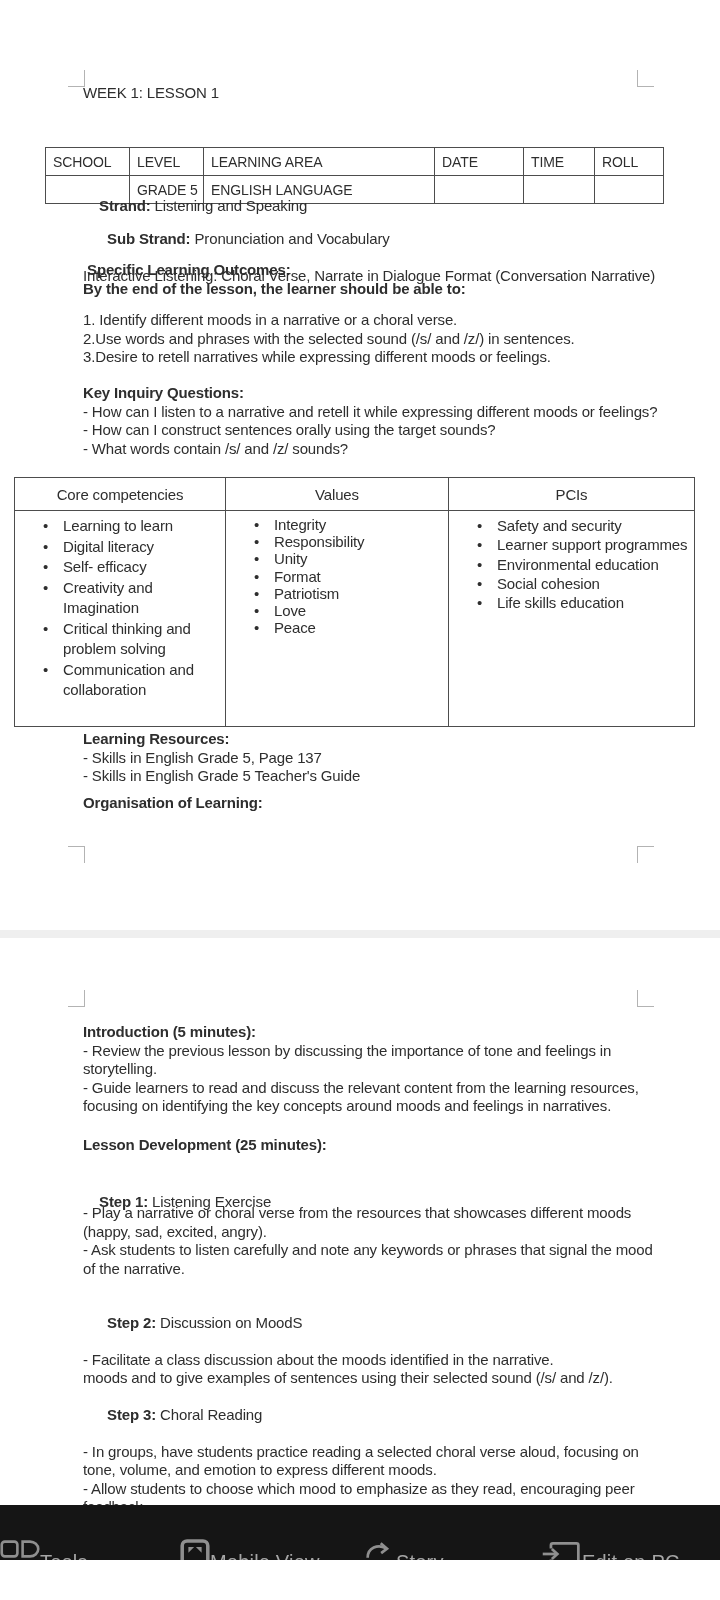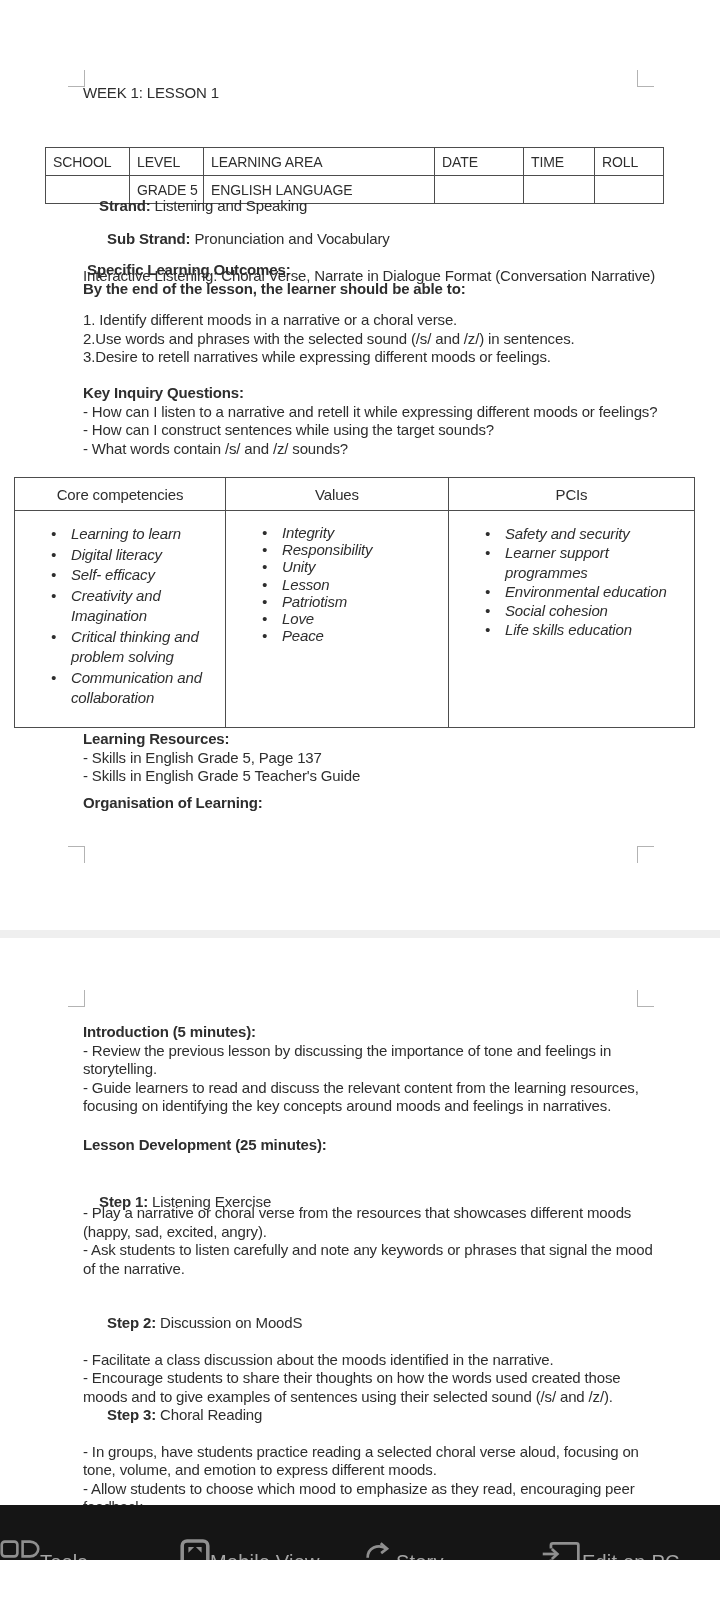--- a/index.html
+++ b/index.html
@@ -26,21 +26,21 @@
   .t1 td{
     border:1px solid #4d4d4d;height:27px;font-size:14px;letter-spacing:-0.1px;
     padding:0 7px;vertical-align:middle;white-space:nowrap;overflow:hidden;
   }
 
   
   .t2{width:680px;table-layout:fixed;}
   .t2 td{border:1px solid #4d4d4d;font-size:15px;letter-spacing:-0.15px;}
   .t2 .hd{height:30px;text-align:center;vertical-align:middle;margin-top:8px;}
   .t2 .bd{vertical-align:top;padding:5px 4px 10px 0;height:200px;}
-  .t2 ul{margin:8px;padding:0 0 0 48px;list-style:none;font-style:italic;}
+  .t2 ul{margin:0;padding:0 0 0 48px;list-style:none;}
   .t2 li{position:relative;}
   .t2 li::before{content:"\2022";position:absolute;left:-20px;top:0;}
   .lh1 li{line-height:20.5px;}
   .lh2 li{line-height:17.2px;}
   .lh3 li{line-height:19.3px;}
 
   .page-gap{position:absolute;left:0;top:930px;width:720px;height:8px;background:#efefef;}
 
   
   .toolbar{
@@ -111,21 +111,21 @@
   </div>
   <div class="abs" style="left:83px;top:311px">
     <div class="doc-line">1. Identify different moods in a narrative or a choral verse.</div>
     <div class="doc-line">2.Use words and phrases with the selected sound (/s/ and /z/) in sentences.</div>
     <div class="doc-line">3.Desire to retell narratives while expressing different moods or feelings.</div>
   </div>
 
   <div class="abs" style="left:83px;top:384px">
     <div class="doc-line b">Key Inquiry Questions:</div>
     <div class="doc-line">- How can I listen to a narrative and retell it while expressing different moods or feelings?</div>
-    <div class="doc-line">- How can I construct sentences while using the target sounds?</div>
+    <div class="doc-line">- How can I construct sentences orally using the target sounds?</div>
     <div class="doc-line">- What words contain /s/ and /z/ sounds?</div>
   </div>
 
   <table class="t2 abs" style="left:14px;top:477px">
     <colgroup>
         <col style="width:211px">
         <col style="width:223px">
         <col style="width:246px">
       </colgroup>
     <tbody>
@@ -143,21 +143,21 @@
             <li>Creativity and Imagination</li>
             <li>Critical thinking and problem solving</li>
             <li>Communication and collaboration</li>
           </ul>
         </td>
         <td class="bd">
           <ul class="lh2">
             <li>Integrity</li>
             <li>Responsibility</li>
             <li>Unity</li>
-            <li>Lesson</li>
+            <li>Format</li>
             <li>Patriotism</li>
             <li>Love</li>
             <li>Peace</li>
           </ul>
         </td>
         <td class="bd">
           <ul class="lh3">
             <li>Safety and security</li>
             <li>Learner support programmes</li>
             <li>Environmental education</li>
@@ -203,21 +203,20 @@
     <div class="doc-line">(happy, sad, excited, angry).</div>
     <div class="doc-line">- Ask students to listen carefully and note any keywords or phrases that signal the mood</div>
     <div class="doc-line">of the narrative.</div>
   </div>
 
   <div class="abs" style="left:83px;top:1295px">
     <div class="doc-line">
       <span class="b">Step 2:</span><span> Discussion on MoodS</span>
     </div>
     <div class="doc-line">- Facilitate a class discussion about the moods identified in the narrative.</div>
-    <div class="doc-line">- Encourage students to share their thoughts on how the words used created those</div>
     <div class="doc-line">moods and to give examples of sentences using their selected sound (/s/ and /z/).</div>
   </div>
 
   <div class="abs" style="left:83px;top:1387px">
     <div class="doc-line">
       <span class="b">Step 3:</span><span> Choral Reading</span>
     </div>
     <div class="doc-line">- In groups, have students practice reading a selected choral verse aloud, focusing on</div>
     <div class="doc-line">tone, volume, and emotion to express different moods.</div>
     <div class="doc-line">- Allow students to choose which mood to emphasize as they read, encouraging peer</div>

